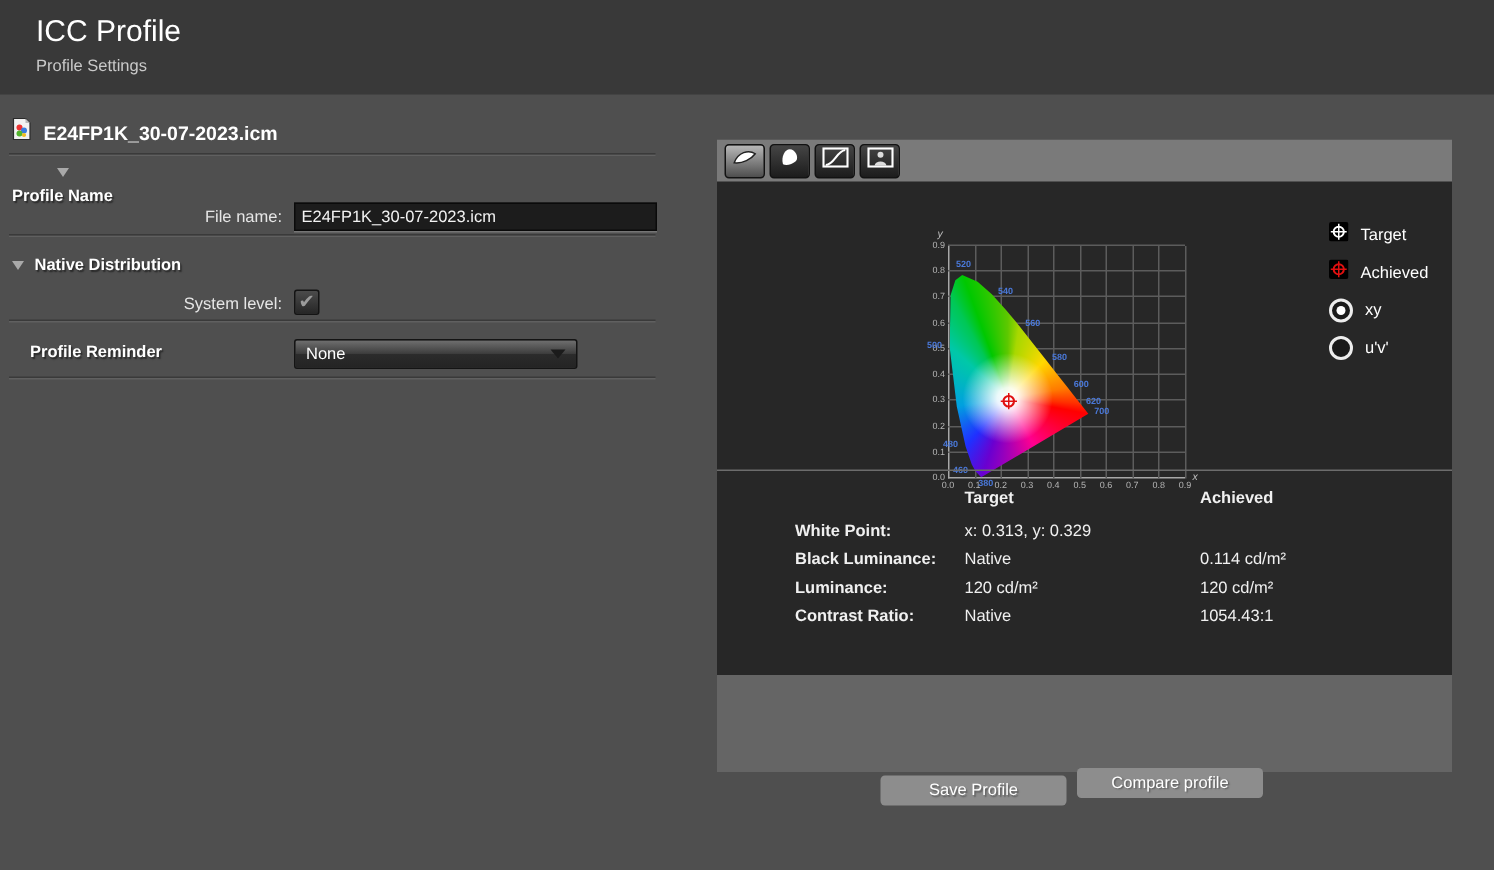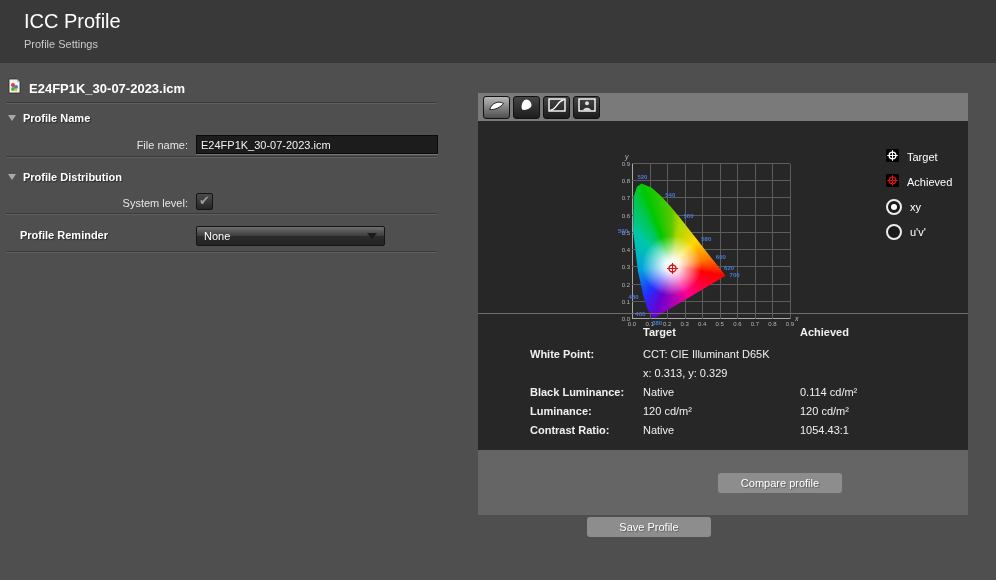--- a/index.html
+++ b/index.html
@@ -75,21 +75,21 @@
   .trow .cell{line-height:19px;}
   .trow .c1{width:113px;font-weight:bold;}
   .trow .c2{width:157px;}
   .trow .c3{flex:1;}
   .thead{font-weight:bold;margin-bottom:3px;}
 
   .btnbar{position:absolute;left:0;top:357px;width:100%;height:65px;background:#656565;}
   .pbtn{position:absolute;top:23px;width:124px;height:20px;background:#8d8d8d;border:none;border-radius:3px;
         color:#fff;font-size:11px;font-family:"Liberation Sans",sans-serif;text-shadow:1px 1px 1px rgba(0,0,0,.35);}
   .pbtn.save{left:109px;margin-top:44px;}
-  .pbtn.compare{left:240px;}
+  .pbtn.compare{left:240px;margin-top:39px;}
 </style>
 </head>
 <body>
 
 <div id="root">
 
   <div class="header">
     <div class="title">ICC Profile</div>
     <div class="subtitle">Profile Settings</div>
   </div>
@@ -102,31 +102,31 @@
         <circle cx="5" cy="7" r="2" fill="#e33"></circle>
         <circle cx="8" cy="9" r="2" fill="#3a7de0"></circle>
         <circle cx="5" cy="11" r="2" fill="#52b52e"></circle>
         <circle cx="8" cy="12" r="1.4" fill="#f0c020"></circle>
       </svg>
     </span>
     <span class="ftitle">E24FP1K_30-07-2023.icm</span>
   </div>
   <div class="ldiv" style="top:102px;"></div>
 
-  <div class="sec-head" style="top:112px;">
+  <div class="sec-head" style="top:112px;flex-direction:column;">
     <span class="tri"></span>
     <span class="stitle">Profile Name</span>
   </div>
   <div class="flabel" style="top:139px;">File name:</div>
   <input class="tinput" value="E24FP1K_30-07-2023.icm" style="">
   <div class="ldiv" style="top:156px;"></div>
 
   <div class="sec-head" style="top:171px;">
     <span class="tri"></span>
-    <span class="stitle">Profile Distribution</span>
+    <span class="stitle">Native Distribution</span>
   </div>
   <div class="flabel" style="top:197px;">System level:</div>
   <div class="checkbox checked" id="syslevel-cb">
     <span class="mark">✔</span>
   </div>
   <div class="ldiv" style="top:213px;"></div>
 
   <div class="bold-label" style="top:229px;">Profile Reminder</div>
   <div class="dropdown">
     <span class="dval">None</span>
@@ -276,21 +276,20 @@
         <div class="cell c1"></div>
         <div class="cell c2">Target</div>
         <div class="cell c3">Achieved</div>
       </div>
       <div id="tbody">
           <div class="trow">
             <div class="cell c1">
               <div>White Point:</div>
             </div>
             <div class="cell c2">
-              <div>CCT: CIE Illuminant D65K</div>
               <div>x: 0.313, y: 0.329</div>
             </div>
             <div class="cell c3">
             </div>
           </div>
           <div class="trow">
             <div class="cell c1">
               <div>Black Luminance:</div>
             </div>
             <div class="cell c2">

